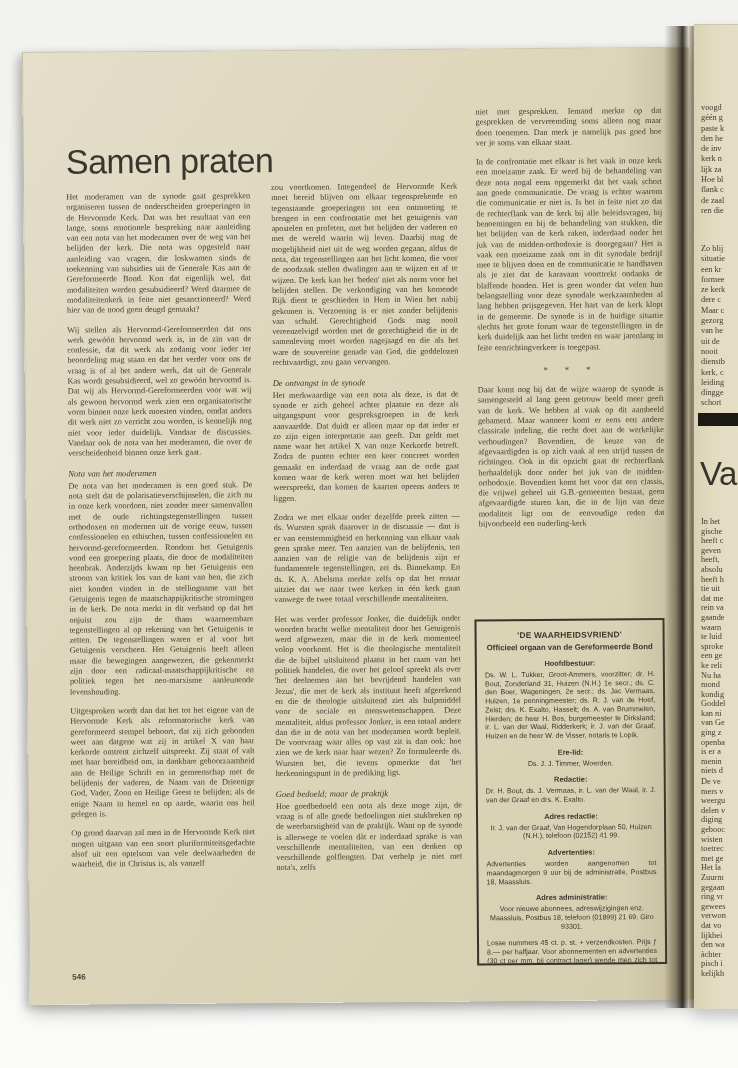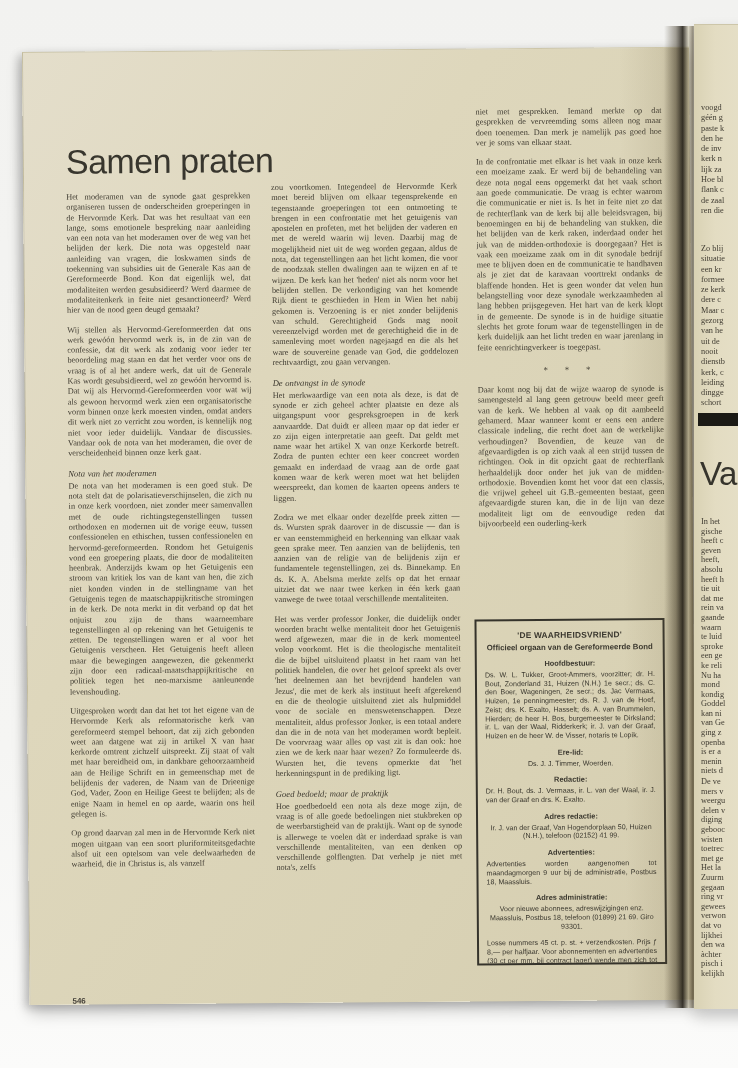--- a/index.html
+++ b/index.html
@@ -33,21 +33,21 @@
   }
   .col p{margin:0 0 9px 0;}
   .col p:last-child{margin-bottom:0;}
   .col1{left:42px;top:140px;width:184px;height:790px;}
   .col2{left:247px;top:132px;width:186px;height:790px;}
   .col3{left:452px;top:58px;width:186px;height:512px;}
   .subhead{font-style:italic;font-size:8.6px;margin:10px 0 2px 0;text-align:left;color:#3c382e;}
   .stars{text-align:center;letter-spacing:7px;margin:12px 0 10px 0;font-size:9px;color:#403c32;}
   .pagenum{
     position:absolute;left:42px;top:920px;
-    font-family:"Liberation Sans", sans-serif;font-weight:700;font-size:8px;color:#45413a;margin-top:24px;
+    font-family:"Liberation Sans", sans-serif;font-weight:700;font-size:8px;color:#45413a;
   }
   
   .infobox{
     position:absolute;left:447px;top:570px;width:190px;height:346px;box-sizing:border-box;
     border:2px solid #35332b;padding:9px 8px;overflow:hidden;
     font-family:"Liberation Sans", sans-serif;color:#3b382f;
   }
   .ib-title{text-align:center;font-weight:700;font-size:8.4px;margin-bottom:3px;letter-spacing:0.2px;}
   .ib-sub{text-align:center;font-weight:700;font-size:7.8px;margin-bottom:4px;}
   .ib-head{text-align:center;font-weight:700;font-size:7.4px;margin:7px 0 3px 0;}

